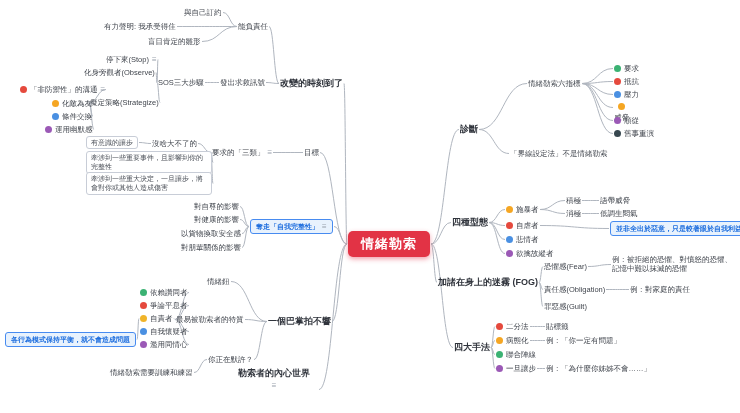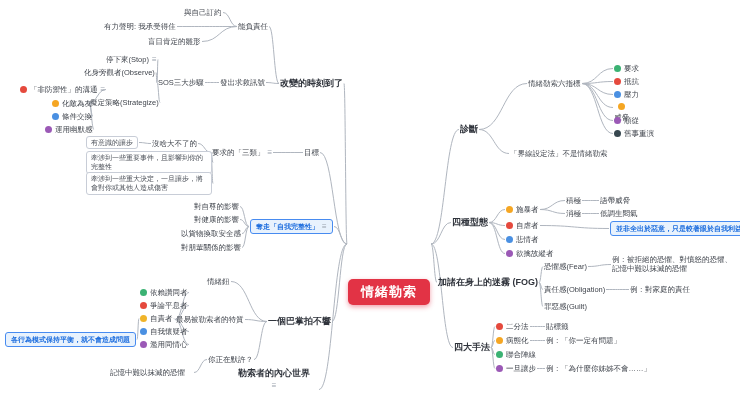--- a/index.html
+++ b/index.html
@@ -92,21 +92,21 @@
       <path d="M431,244 C442,244 442,347.5 453,347.5" fill="none" stroke="#b0b6bf" stroke-width="1"></path>
       <path d="M491,347.5 C493,347.5 493,326.5 495,326.5" fill="none" stroke="#b0b6bf" stroke-width="1"></path>
       <path d="M530,326.5 C537.5,326.5 537.5,326.5 545,326.5" fill="none" stroke="#b0b6bf" stroke-width="1"></path>
       <path d="M491,347.5 C493,347.5 493,340.5 495,340.5" fill="none" stroke="#b0b6bf" stroke-width="1"></path>
       <path d="M530,340.5 C537.5,340.5 537.5,340.5 545,340.5" fill="none" stroke="#b0b6bf" stroke-width="1"></path>
       <path d="M491,347.5 C493,347.5 493,354.5 495,354.5" fill="none" stroke="#b0b6bf" stroke-width="1"></path>
       <path d="M491,347.5 C493,347.5 493,368.5 495,368.5" fill="none" stroke="#b0b6bf" stroke-width="1"></path>
       <path d="M537,368.5 C541,368.5 541,368.5 545,368.5" fill="none" stroke="#b0b6bf" stroke-width="1"></path>
     </svg>
 
-<div class="node center" style="left: 348px; top: 231px; margin-top: 48px;">
+<div class="node center" style="left: 348px; top: 231px;">
       <span>情緒勒索</span>
     </div>
     <div class="node topic" style="left: 280px; top: 78px;">
       <span>改變的時刻到了</span>
     </div>
     <div class="node leaf" style="left: 238px; top: 22px;">
       <span>能負責任</span>
     </div>
     <div class="node leaf" style="left: 184px; top: 8px;">
       <span>與自己訂約</span>
@@ -214,21 +214,21 @@
       <span class="dot" style="background: rgb(155, 89, 182);"></span>
       <span>濫用同情心</span>
     </div>
     <div class="node note" style="left: 5px; top: 332px;">
       <span>各行為模式保持平衡，就不會造成問題</span>
     </div>
     <div class="node leaf" style="left: 208px; top: 355px;">
       <span>你正在默許？</span>
     </div>
     <div class="node leaf" style="left: 110px; top: 368px;">
-      <span>記憶中難以抹滅的恐懼</span>
+      <span>情緒勒索需要訓練和練習</span>
     </div>
     <div class="node topic" style="left: 238px; top: 368px; flex-direction: column;">
       <span>勒索者的內心世界</span>
       <span class="notes-ic">≡</span>
     </div>
     <div class="node topic" style="left: 460px; top: 124px;">
       <span>診斷</span>
     </div>
     <div class="node leaf" style="left: 528px; top: 79px;">
       <span>情緒勒索六指標</span>

